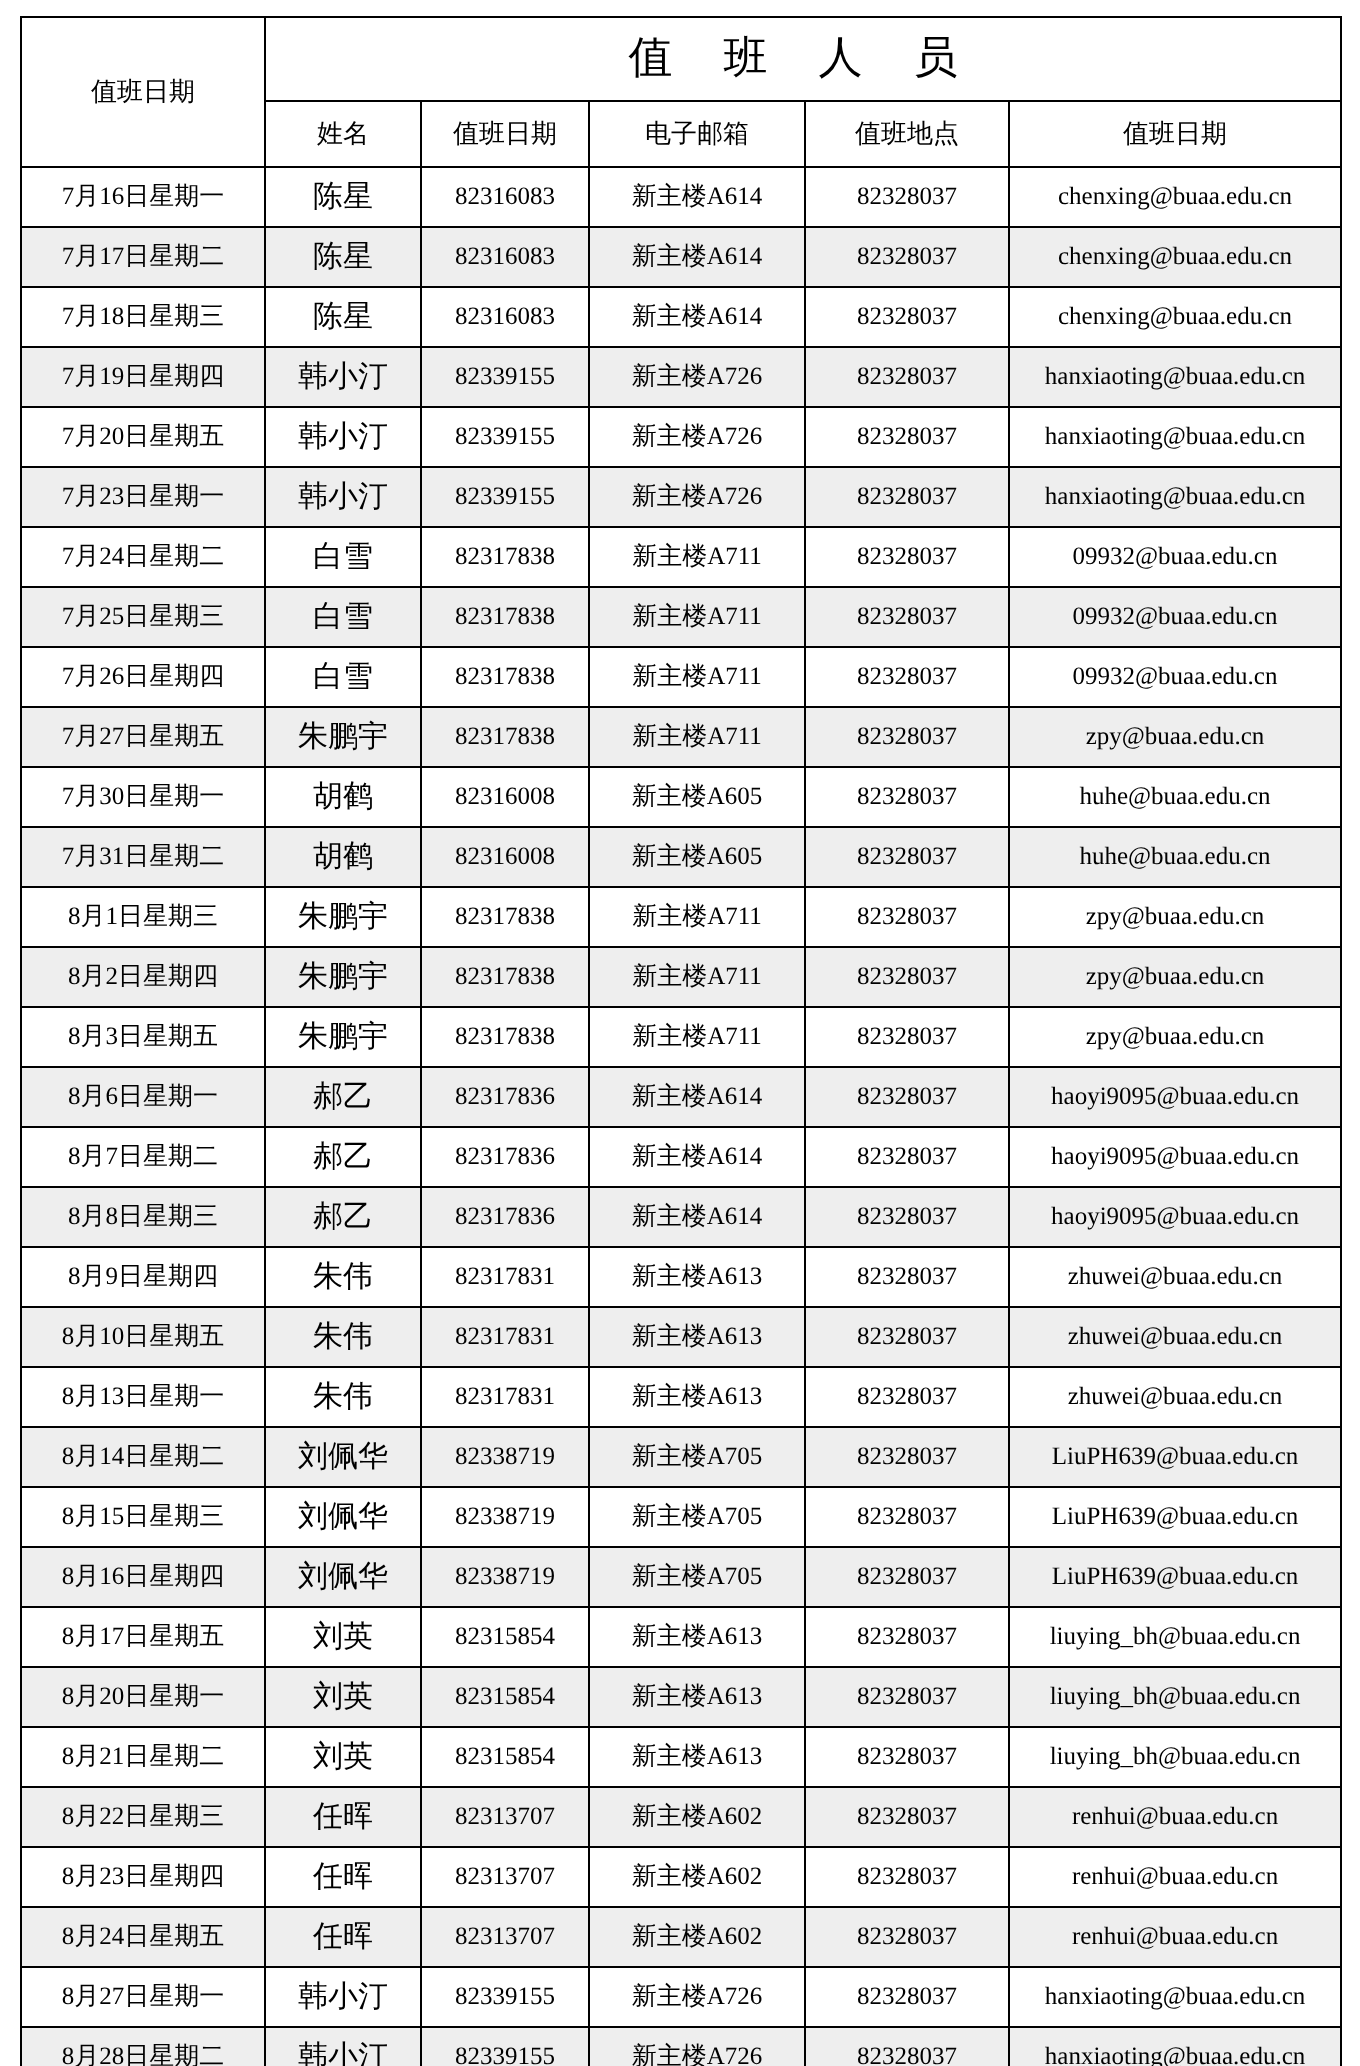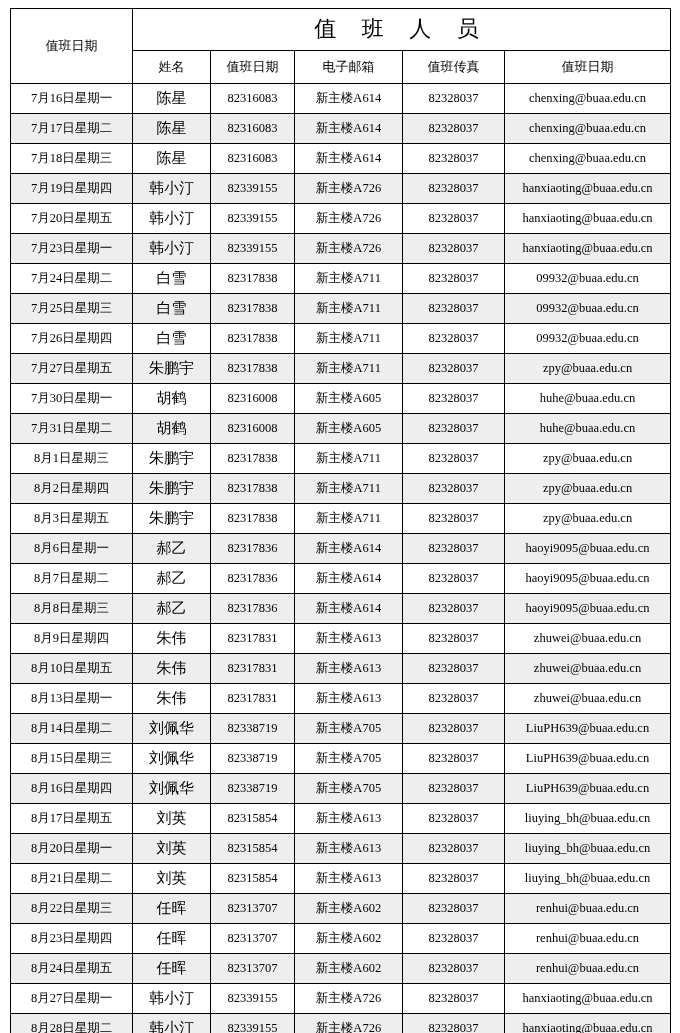--- a/index.html
+++ b/index.html
@@ -89,21 +89,21 @@
     </colgroup>
     <thead>
       <tr>
         <td class="hdr-date" rowspan="2">值班日期</td>
         <td class="hdr-title" colspan="5">值 班 人 员</td>
       </tr>
       <tr>
         <td class="hdr-sub">姓名</td>
         <td class="hdr-sub">值班日期</td>
         <td class="hdr-sub">电子邮箱</td>
-        <td class="hdr-sub">值班传真</td>
+        <td class="hdr-sub">值班地点</td>
         <td class="hdr-sub">值班日期</td>
       </tr>
     </thead>
     <tbody id="duty-body">
         <tr>
           <td class="date-cell">7月16日星期一</td>
           <td class="name-cell">陈星</td>
           <td class="tel-cell">82316083</td>
           <td class="place-cell">新主楼A614</td>
           <td class="fax-cell">82328037</td>

